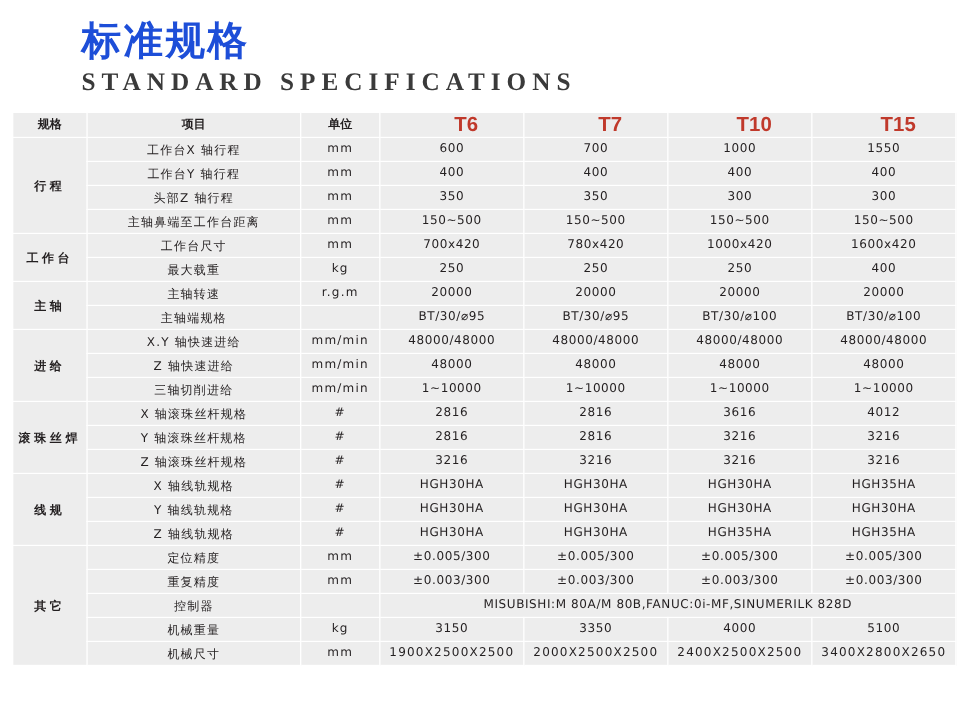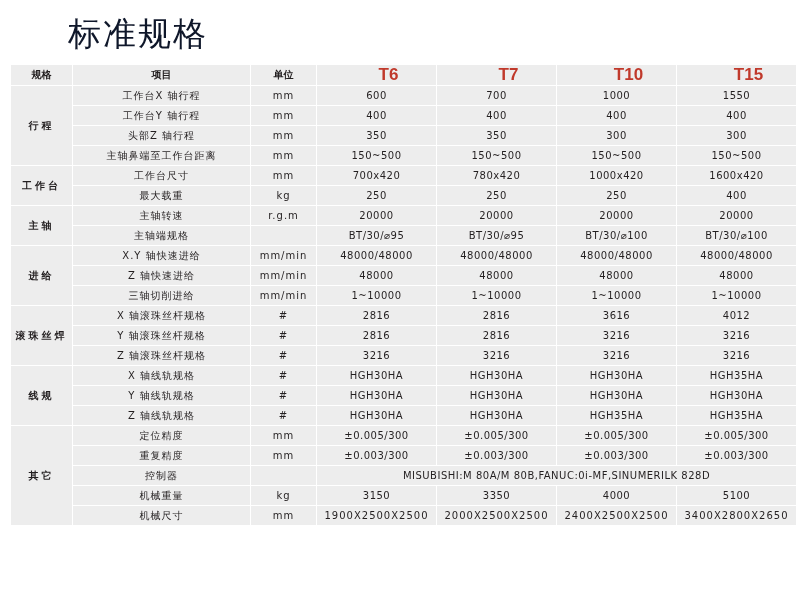--- a/index.html
+++ b/index.html
@@ -6,21 +6,21 @@
   body{
     width:807px;height:599px;
     background:#ffffff;
     font-family:"Liberation Sans","DejaVu Sans",sans-serif;
     color:#231f20;
     overflow:hidden;
   }
   .page{position:relative;width:807px;height:599px;box-sizing:border-box;padding:0 10px;}
   .title-cn{
     font-family:"DejaVu Sans","Liberation Sans",sans-serif;
-    font-size:33px;font-weight:normal;color:#0f172a;
+    font-size:33px;font-weight:bold;color:#1d4ed8;
     letter-spacing:2px;
     margin:16px 0 0 58px;
     line-height:1.1;
   }
   .title-en{
     font-size:21px;font-weight:bold;color:#3a3a3a;
     letter-spacing:5px;
     margin:4px 0 12px 58px;
     font-family:"Liberation Serif","DejaVu Serif",serif;
   }
@@ -95,20 +95,21 @@
     letter-spacing:0.2px;
     font-family:"DejaVu Sans","Liberation Sans",sans-serif;
   }
 </style>
 </head>
 <body>
 
 <div class="page">
 
   <div class="title-cn">标准规格</div>
+  <div class="title-en">STANDARD SPECIFICATIONS</div>
 
   <table class="spec">
     <colgroup>
       <col class="c-group">
       <col class="c-item">
       <col class="c-unit">
       <col class="c-model">
       <col class="c-model">
       <col class="c-model">
       <col class="c-model">

